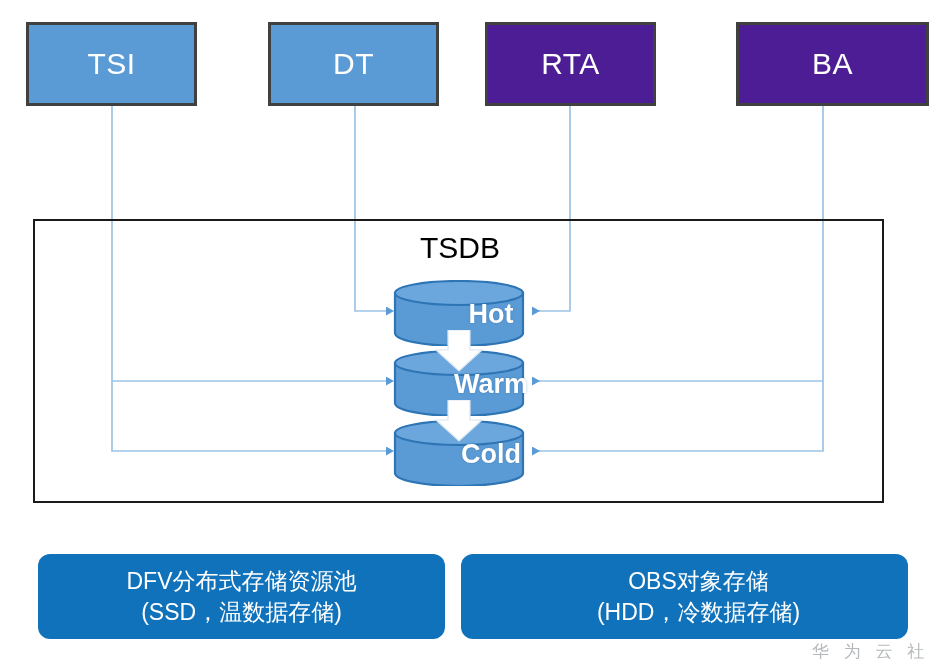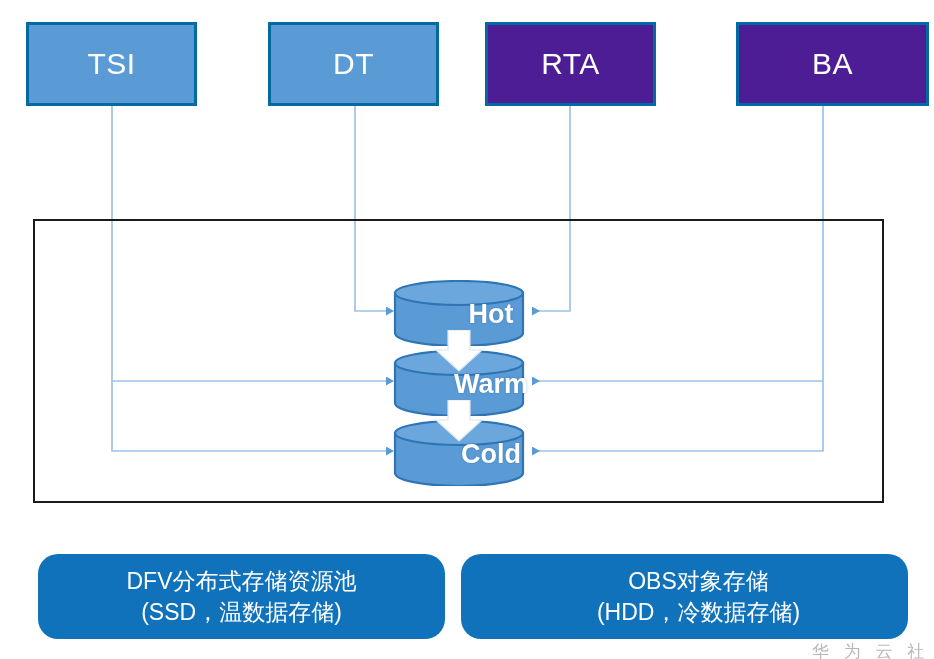--- a/index.html
+++ b/index.html
@@ -15,21 +15,21 @@
     width: 934px;
     height: 659px;
     background: #ffffff;
     overflow: hidden;
   }
 
   
   .src-box {
     position: absolute;
     box-sizing: border-box;
-    border: 3px solid #0369a1;
+    border: 3px solid #404040;
     display: flex;
     align-items: center;
     justify-content: center;
     color: #ffffff;
     font-size: 30px;
     letter-spacing: 0.5px;
   }
   .src-box.blue { background: #5B9BD5; }
   .src-box.gray { background: #4c1d95; }
 
@@ -86,21 +86,21 @@
     width: 934px;
     height: 659px;
     pointer-events: none;
   }
 
   
   .store-box {
     position: absolute;
     box-sizing: border-box;
     background: #1072BA;
-    border-radius: 20px;
+    border-radius: 12px;
     display: flex;
     flex-direction: column;
     align-items: center;
     justify-content: center;
     color: #ffffff;
     font-size: 23px;
     line-height: 1.32;
   }
   .store-box .l2 { white-space: nowrap; text-align: right; }
 
@@ -156,20 +156,21 @@
   </div>
   <div class="src-box gray" style="left:485px; top:22px; width:171px; height:84px;">
     <span>RTA</span>
   </div>
   <div class="src-box gray" style="left:736px; top:22px; width:193px; height:84px;">
     <span>BA</span>
   </div>
 
   <div id="tsdb-container"></div>
 
+  <div id="tsdb-label">TSDB</div>
 
   <div class="cyl" style="left:393px; top:280px;">
     <svg width="132" height="66" viewBox="0 0 132 66" xmlns="http://www.w3.org/2000/svg">
       <path d="M2,13 L2,53 A64,13 0 0 0 130,53 L130,13 Z" fill="#5B9BD5" stroke="#2E75B6" stroke-width="2.2"></path>
       <ellipse cx="66" cy="13" rx="64" ry="12" fill="#6BA7DC" stroke="#2E75B6" stroke-width="2.2"></ellipse>
     </svg>
     <div class="cyl-label">Hot</div>
   </div>
 
   <div class="cyl" style="left:393px; top:420px;">

